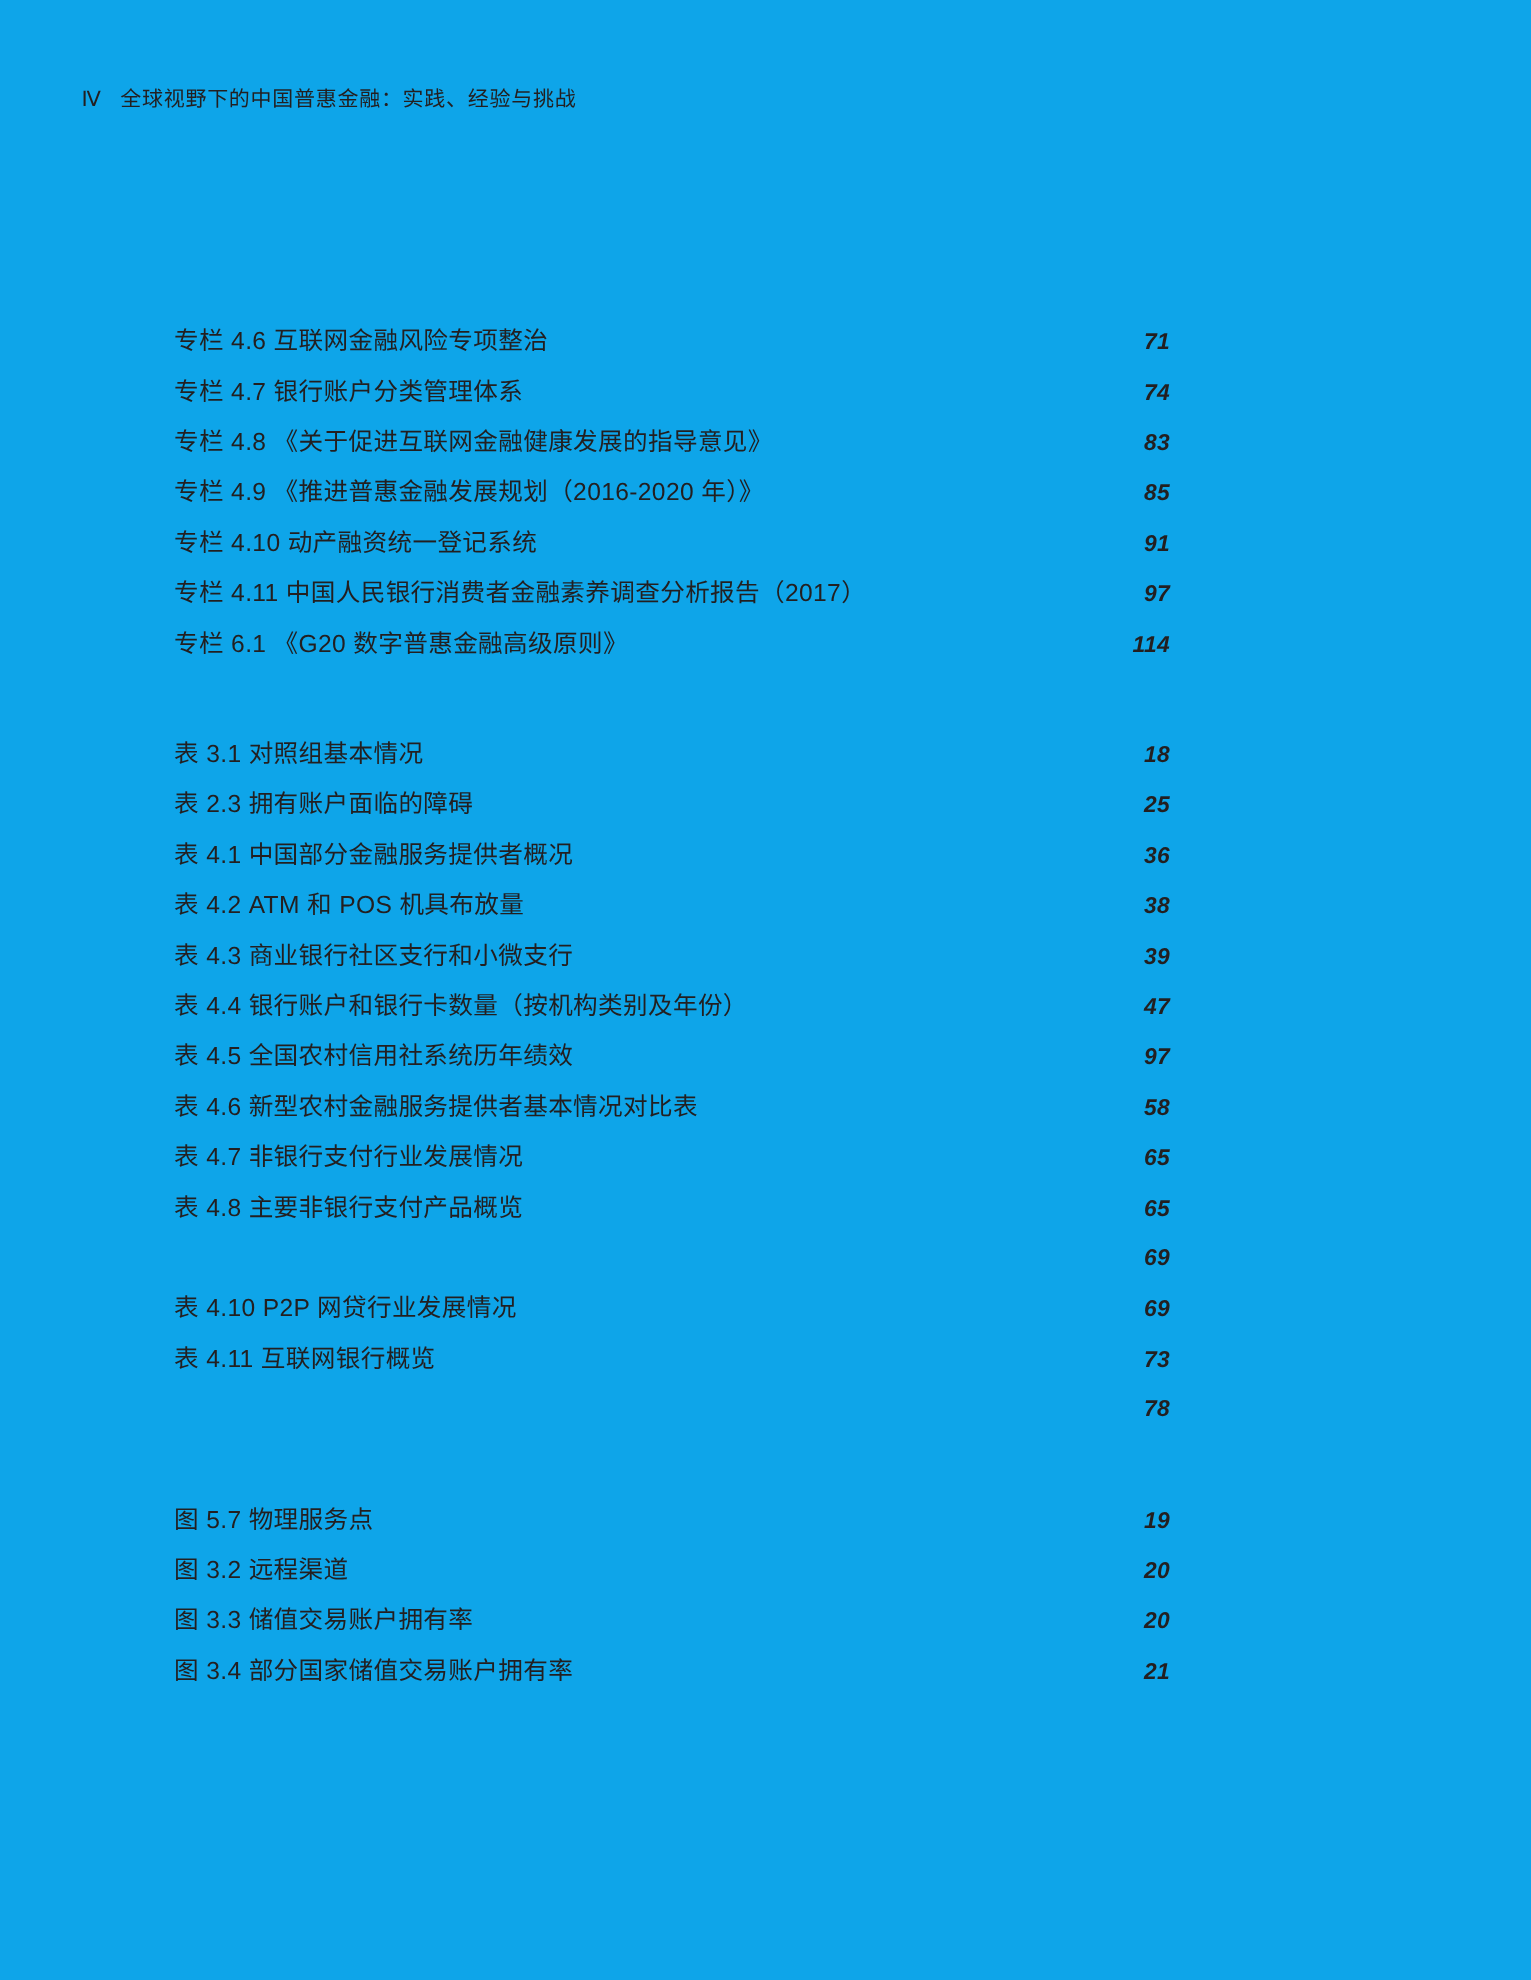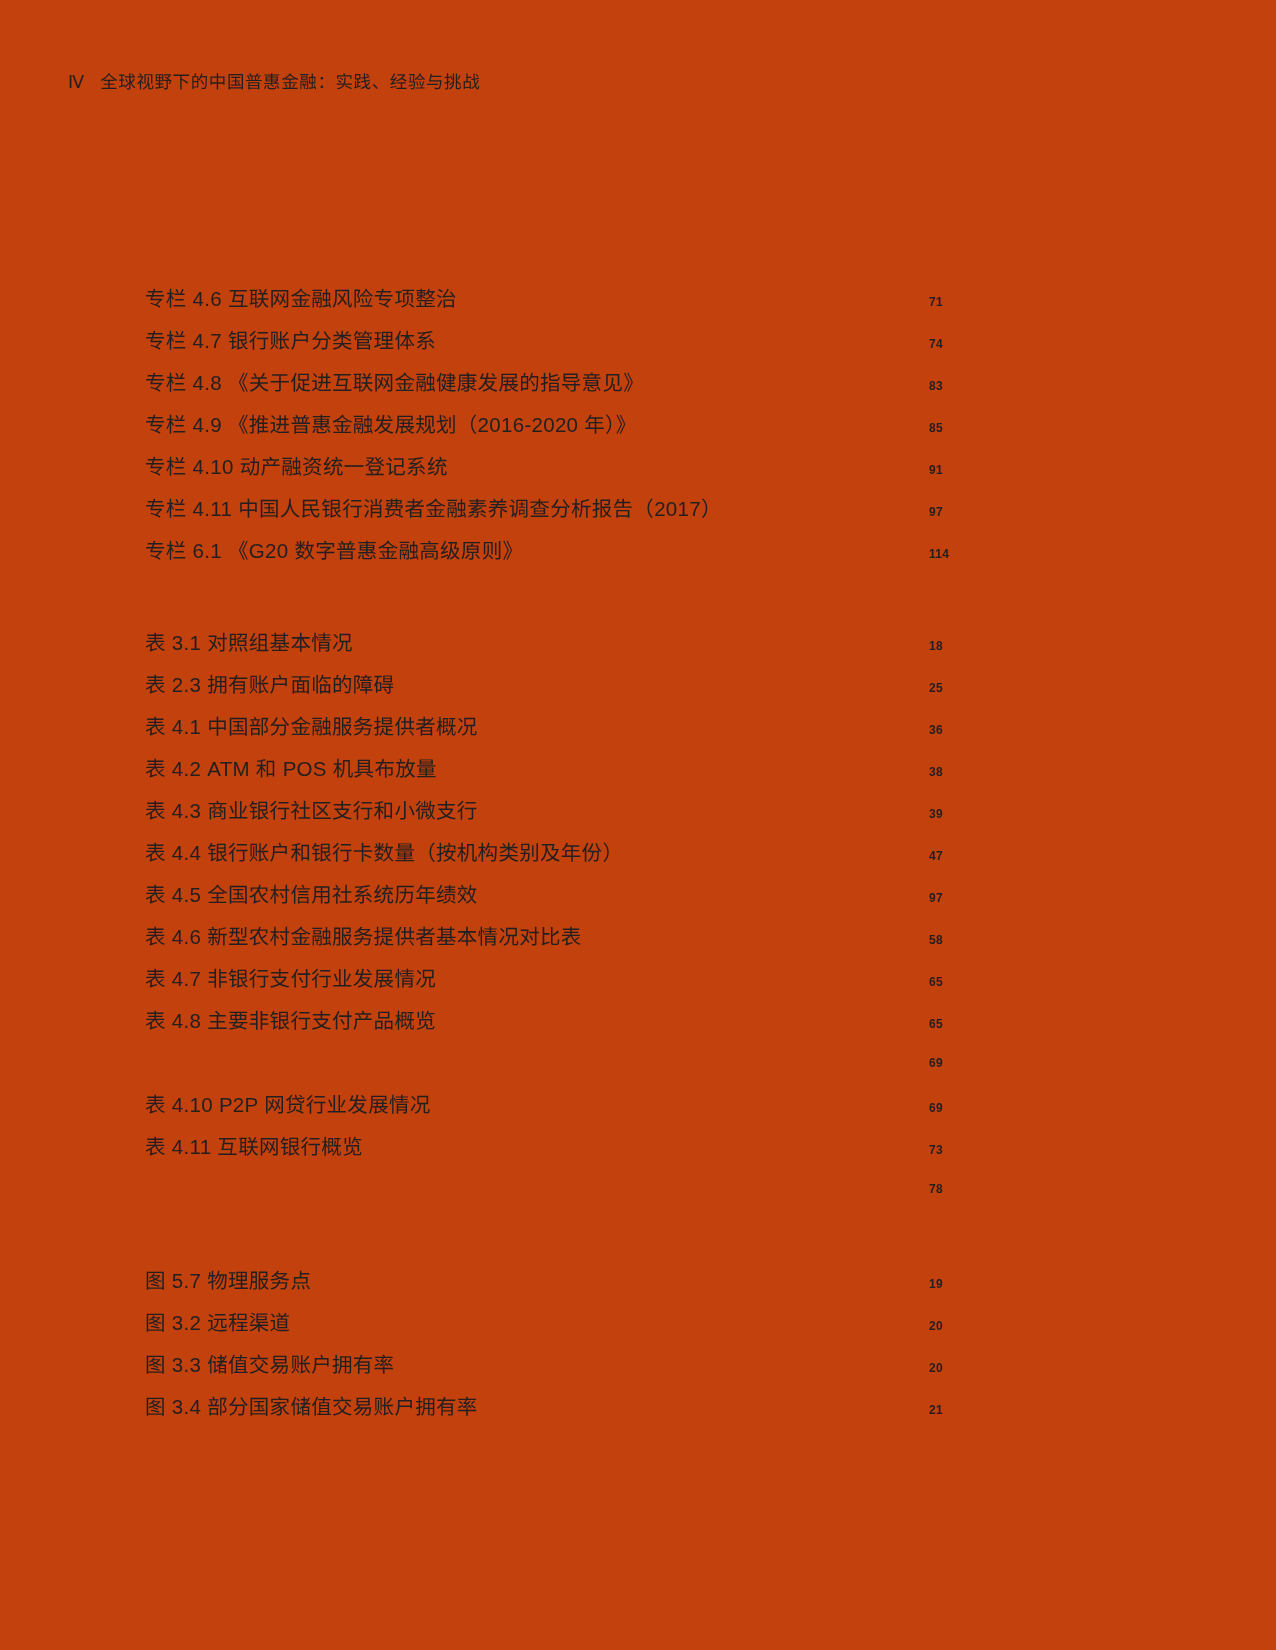--- a/index.html
+++ b/index.html
@@ -4,40 +4,40 @@
 <style>
   html, body {
     margin: 0;
     padding: 0;
     background: #ffffff;
   }
   .page {
     position: relative;
     width: 1276px;
     height: 1650px;
-    background: #c2410c;
+    background: #0ea5e9;
     font-family: "Liberation Sans", "DejaVu Sans", sans-serif;
     color: #231f20;
     overflow: hidden;
   }
   .running-head {
     position: absolute;
     top: 68px;
     left: 68px;
     font-size: 17.5px;
     letter-spacing: 0.6px;
     color: #231f20;
     white-space: nowrap;
   }
   .running-head .folio {
     margin-right: 10px;
   }
   .toc {
     position: absolute;
-    top: 278px;
+    top: 264px;
     left: 145px;
     width: 830px;
   }
   .toc-group {
     margin-bottom: 0;
   }
   .group-gap {
     height: 50px;
   }
   .toc-row {
@@ -48,24 +48,25 @@
     line-height: 42px;
     font-size: 20.5px;
     letter-spacing: 0.3px;
     color: #231f20;
   }
   .toc-row .label {
     white-space: nowrap;
   }
   .toc-row .page-num {
     font-weight: bold;
-    font-size: 12px;
-    text-align: left;
+    font-size: 19px;
+    text-align: right;
     min-width: 46px;
     color: #231f20;
+    font-style: italic;
   }
   .spacer {
     flex: 1 1 auto;
   }
 </style>
 </head>
 <body>
 
 <div class="page">
 

